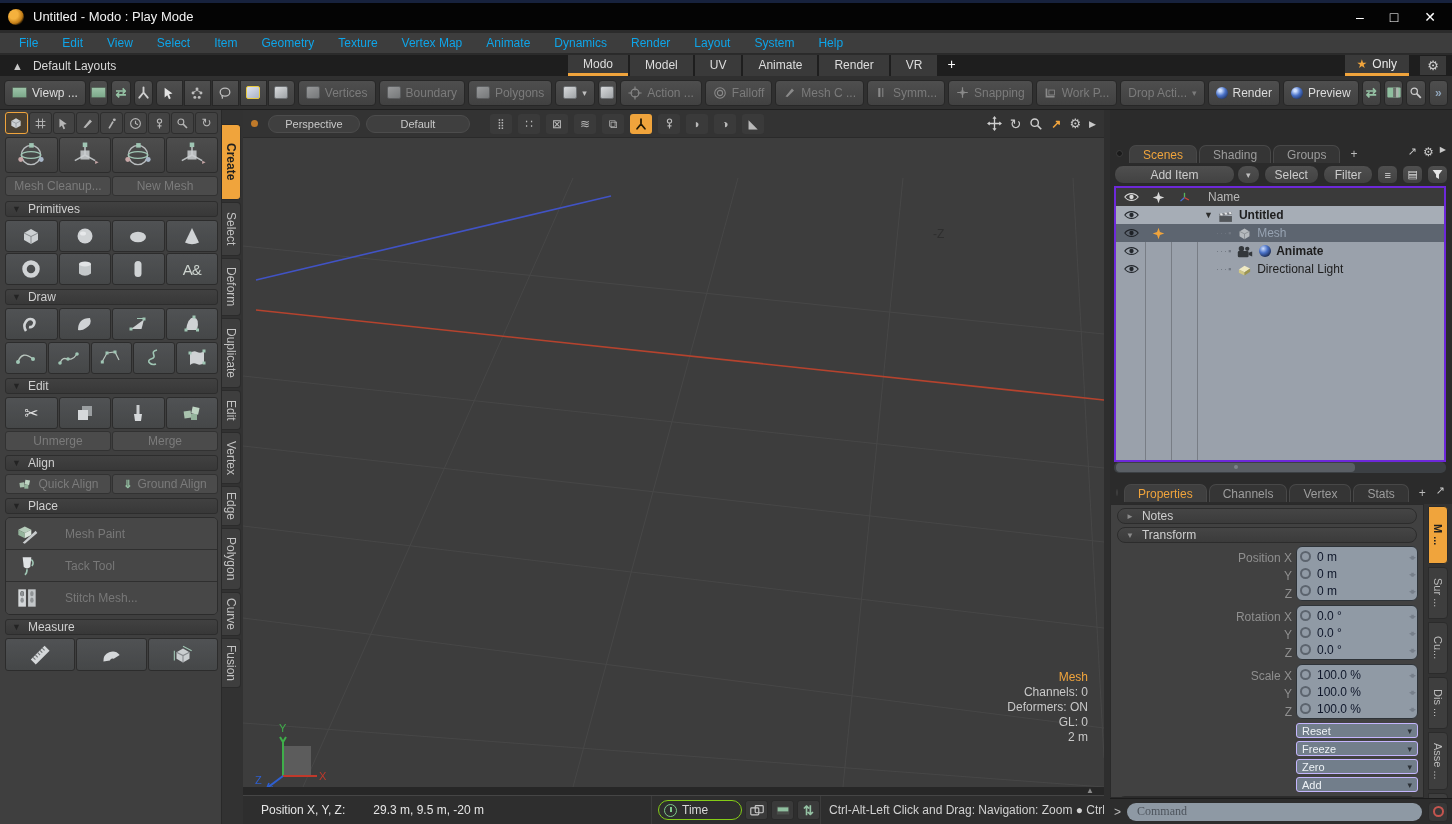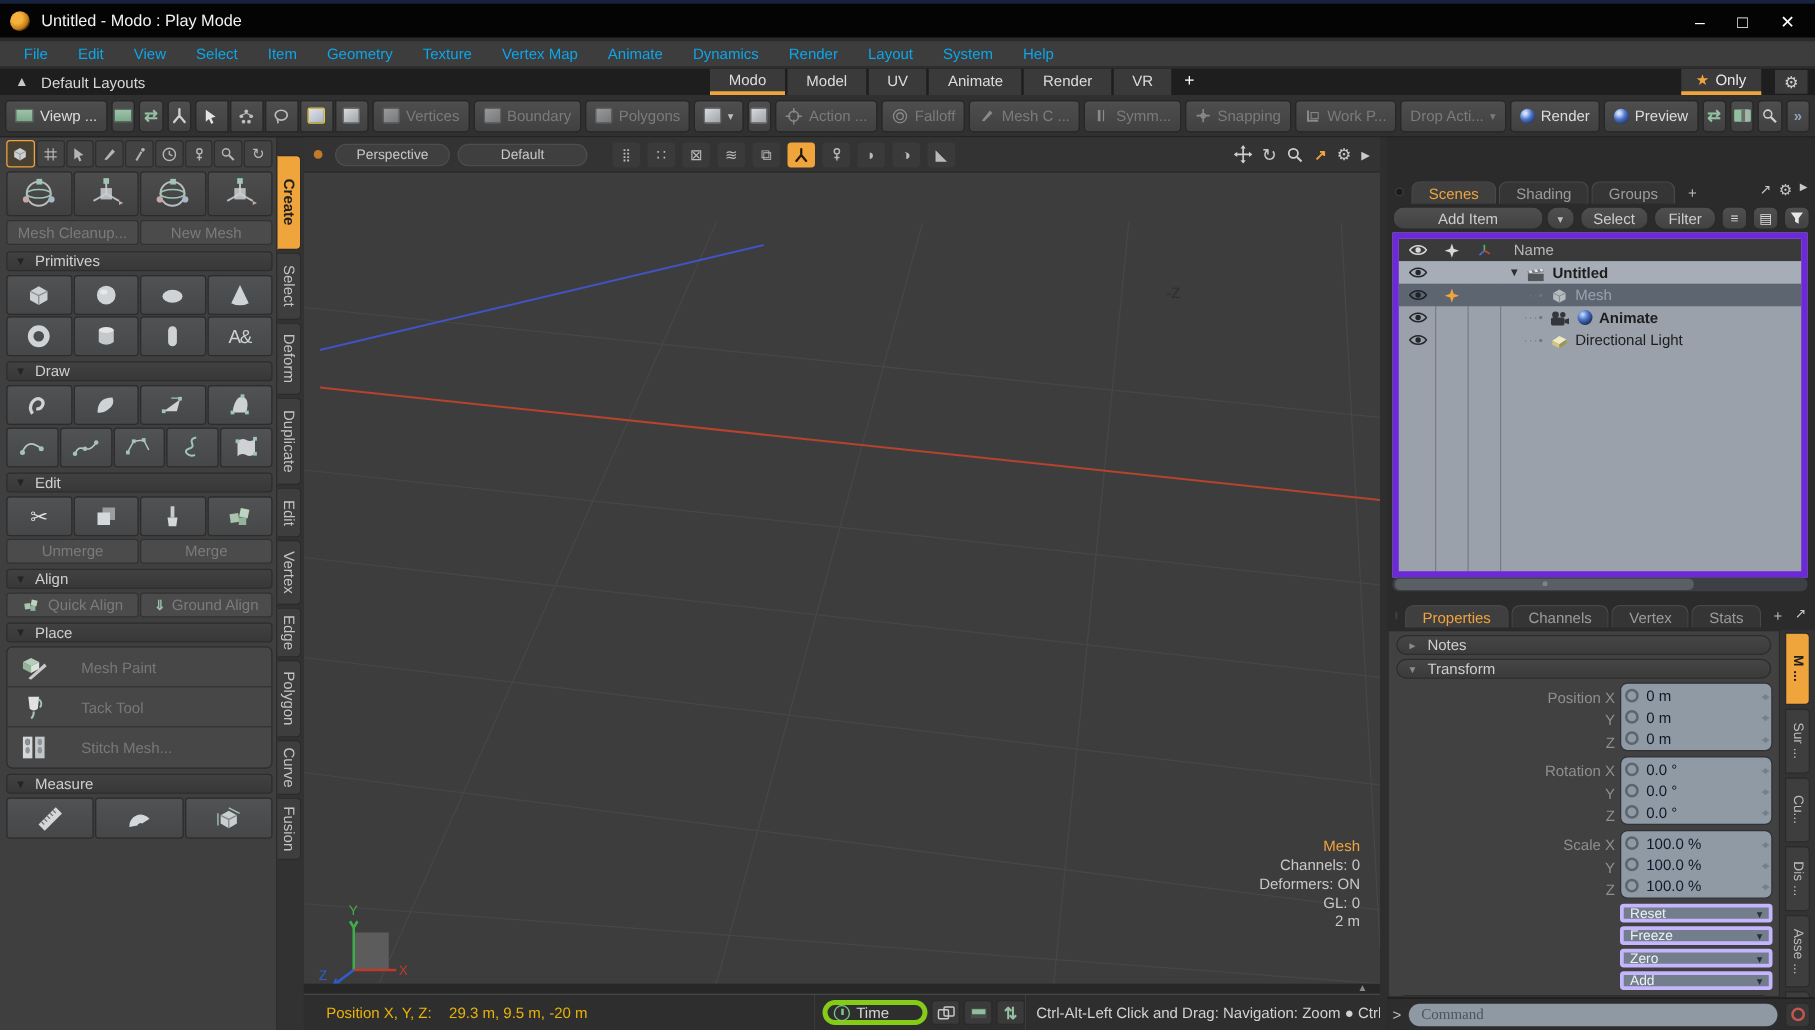--- a/index.html
+++ b/index.html
@@ -81,43 +81,43 @@
   .vicon.on{background:#f0a43c;color:#231a05}
   .vright{margin-left:auto;display:flex;align-items:center;gap:8px;color:#c9c9c9}
   .vright .org{color:#f0a43c}
   #vpcanvas{position:absolute;top:28px;left:0;right:0;height:649px;overflow:hidden}
   #vpinfo{position:absolute;right:16px;bottom:42px;text-align:right;line-height:15px;color:#c9c9c9}
   #vpinfo .nm{color:#f0a43c}
   #tstrip{position:absolute;top:677px;left:0;right:0;height:8px;background:#272727}
   #tstrip .up{position:absolute;right:10px;top:-1px;color:#8a8a8a;font-size:8px}
   
   #statusbar{position:absolute;top:685px;left:0;right:0;height:29px;background:#2e2e2e;border-top:1px solid #454545;display:flex;align-items:center}
-  .sb1{width:408px;padding-left:18px;color:#eab308;display:flex;gap:14px}
+  .sb1{width:408px;padding-left:18px;color:#e5e5e5;display:flex;gap:28px}
   .sbdiv{width:1px;height:29px;background:#1f1f1f;border-right:1px solid #3c3c3c}
   .sb2{width:168px;display:flex;align-items:center;gap:3px;padding-left:6px}
-  .timepill{width:88px;height:20px;border:4px solid #84cc16;border-radius:10px;display:flex;align-items:center;gap:5px;padding-left:5px;color:#d8d8d8}
+  .timepill{width:88px;height:20px;border:1px solid #84cc16;border-radius:10px;display:flex;align-items:center;gap:5px;padding-left:5px;color:#d8d8d8}
   .clock{width:13px;height:13px;border-radius:50%;border:1.5px solid #7fc98a;position:relative}
   .clock:before{content:"";position:absolute;left:5px;top:2px;width:1.5px;height:5px;background:#7fc98a}
   .sbico{width:24px;height:20px;border-radius:3px;background:#3a3a3a;border:1px solid #2a2a2a;display:flex;align-items:center;justify-content:center;color:#c9c9c9}
   .sb3{flex:1;padding-left:8px;color:#d2d2d2;white-space:nowrap;overflow:hidden}
   
   .ptabs{position:absolute;left:0;right:0;height:20px;display:flex;align-items:flex-end;gap:2px;padding-left:6px}
   .pdot{width:7px;height:7px;border-radius:50%;background:#1a1a1a;border:1px solid #3d3d3d;margin:0 4px 6px 0}
   .ptab{height:18px;background:#353535;border:1px solid #484848;border-bottom:none;border-radius:7px 7px 0 0;padding:2px 13px 0;color:#9c9c9c;font-size:12px}
   .ptab.active{background:#3f3f3f;color:#f0a43c}
   .ptab.plus{padding:2px 8px 0;border:none;background:transparent;color:#bbb}
   .ptabicons{margin-left:auto;display:flex;gap:6px;padding:0 6px 4px 0;color:#c9c9c9;font-size:11px}
   #scnbtns{position:absolute;top:54px;left:4px;right:4px;height:21px;display:flex;gap:4px;align-items:center}
   .rbtn{height:19px;background:linear-gradient(#4f4f4f,#424242);border:1px solid #2a2a2a;border-radius:9px;color:#ccc;display:flex;align-items:center;justify-content:center;font-size:12px}
   .additem{width:140px}
   .addcaret{width:26px;border-radius:9px;margin-left:-2px}
   .selbtn{width:64px;margin-left:auto}
   .filtbtn{width:58px}
   .sqbtn{width:24px;height:19px;border-radius:6px;background:linear-gradient(#4f4f4f,#424242);border:1px solid #2a2a2a;display:flex;align-items:center;justify-content:center;color:#ddd;font-size:11px}
-  #scenelist{position:absolute;top:76px;left:4px;right:6px;height:276px;background:#9aa1ab;border:5px solid #6d28d9;overflow:hidden}
+  #scenelist{position:absolute;top:76px;left:4px;right:6px;height:276px;background:#9aa1ab;border:2px solid #6d28d9;overflow:hidden}
   .shead{height:18px;background:#3a3a3a;display:flex;align-items:center;color:#b9b9b9}
   .scol{position:absolute;top:18px;bottom:0;width:1px;background:rgba(0,0,0,.22)}
   .srow{height:18px;display:flex;align-items:center;position:relative;color:#1d1d1d}
   .srow .eye{position:absolute;left:8px;color:#23272c}
   .shead .eye{position:absolute;left:8px;color:#d8d8d8}
   .sitemname{position:absolute;display:flex;align-items:center;gap:4px}
   .conn{color:#6f7680;font-size:9px;letter-spacing:1px}
   .bold{font-weight:bold}
   #hscroll{position:absolute;top:352px;left:4px;right:6px;height:11px;background:#3c4044;border-radius:5px}
   #hscroll .thumb{position:absolute;left:2px;top:1px;height:9px;width:72%;background:#5a5f65;border-radius:4px}
@@ -125,21 +125,21 @@
   
   #propbody{position:absolute;top:394px;left:0;right:28px;bottom:26px;background:#414141;border:1px solid #2a2a2a;overflow:hidden;padding:3px 6px 0 6px}
   .phead{height:16px;background:linear-gradient(#454545,#3b3b3b);border:1px solid #2c2c2c;border-radius:8px;display:flex;align-items:center;gap:8px;padding-left:8px;color:#cfcfcf;margin-bottom:3px}
   .phead .tri{color:#8a8a8a;font-size:9px}
   .fgroup{position:relative;margin:0 0 4px 179px;width:122px;background:#909aa5;border:1px solid #2e3338;border-radius:6px;padding:1px 0}
   .frow{height:17px;display:flex;align-items:center;position:relative}
   .frow .ring{width:11px;height:11px;border-radius:50%;border:2px solid #5c646e;margin-left:3px}
   .frow .val{margin-left:6px;color:#0f172a}
   .frow .step{position:absolute;right:3px;color:#767f8a;font-size:9px;letter-spacing:-2px}
   .flabels{position:absolute;left:0;width:175px;text-align:right;color:#8f8f8f}
-  .abtn{margin:0 0 3px 179px;width:122px;height:15px;background:#727e8b;border:3px solid #c4b5fd;border-radius:3px;display:flex;align-items:center;padding:0 5px;color:#eef2f6;font-size:11px}
+  .abtn{margin:0 0 3px 179px;width:122px;height:15px;background:#727e8b;border:1px solid #c4b5fd;border-radius:3px;display:flex;align-items:center;padding:0 5px;color:#eef2f6;font-size:11px}
   .abtn .ac{margin-left:auto;color:#2b3036;font-size:9px}
   #siderail{position:absolute;top:394px;right:0;width:28px;bottom:26px;background:#333;padding:2px 2px 0 4px}
   .stab{writing-mode:vertical-rl;width:20px;background:#3e3e3e;border:1px solid #2b2b2b;border-radius:0 4px 4px 0;color:#bdbdbd;display:flex;align-items:center;justify-content:center;margin-bottom:3px;font-size:11px;padding:5px 0}
   .stab.active{background:#f0a43c;color:#1f1f1f;font-weight:bold}
   #cmdbar{position:absolute;left:0;right:0;bottom:0;height:26px;background:#2d2d2d;border-top:1px solid #1c1c1c;display:flex;align-items:center;padding:0 4px;gap:6px}
   #cmdbar .gt{color:#bbb}
   #cmdinput{flex:1;height:18px;border:none;border-radius:9px;background:#8e99a4;color:#2e3338;padding:0 10px;font-family:Liberation Serif, serif;font-size:12px;outline:none}
   #cmdinput::placeholder{color:#4d545c}
   .cmdcircle{width:20px;height:20px;border-radius:4px;background:#383838;border:1px solid #2a2a2a;display:flex;align-items:center;justify-content:center}
   .cmdcircle div{width:11px;height:11px;border-radius:50%;border:2px solid #c4554f}

